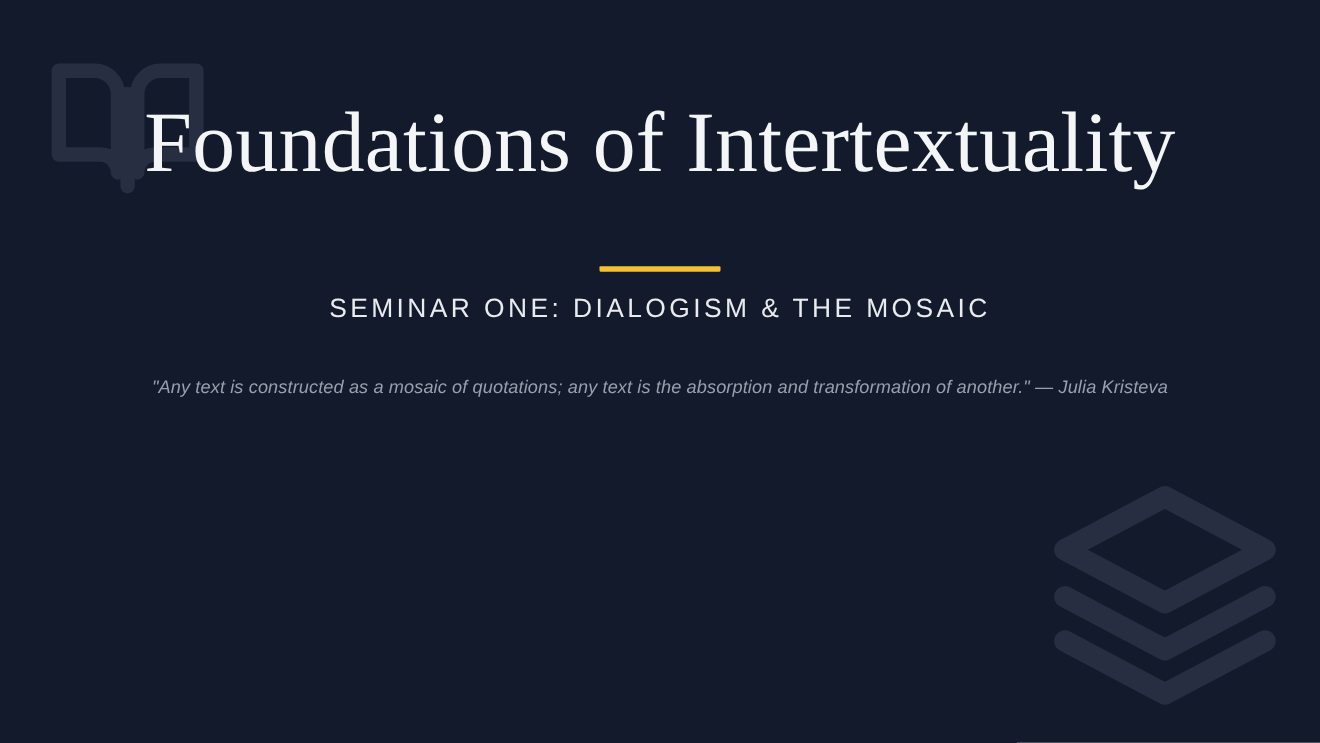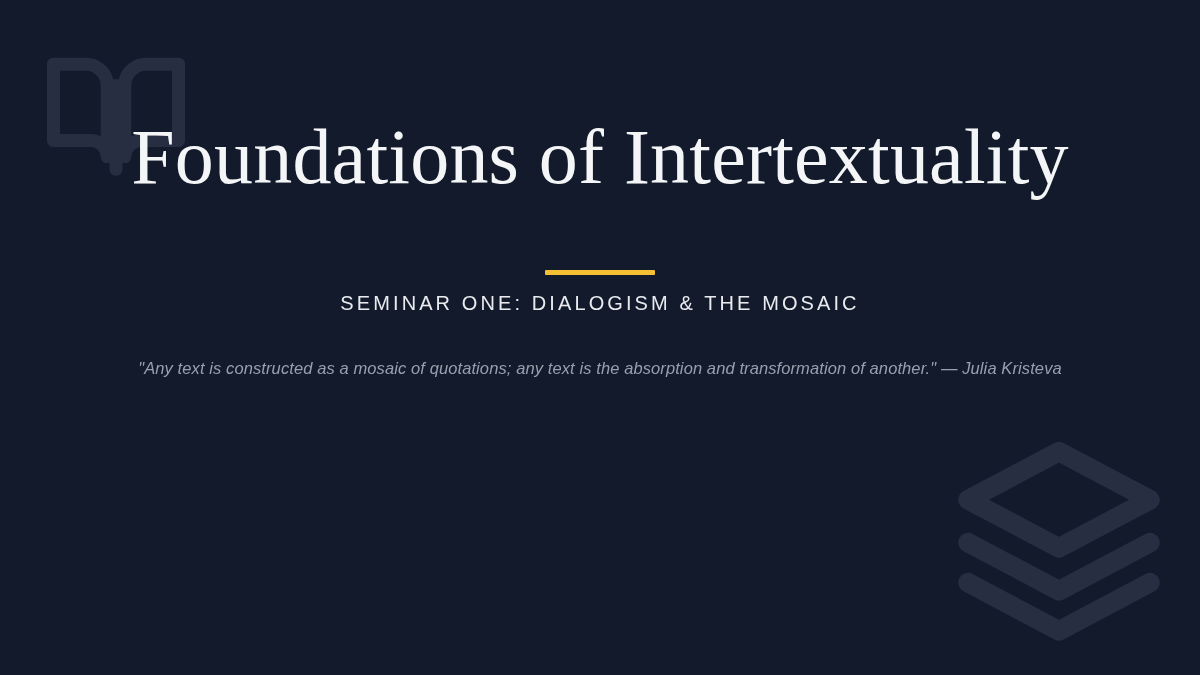--- a/index.html
+++ b/index.html
@@ -52,41 +52,41 @@
     top: 0;
     width: 1200px;
     height: 675px;
     display: flex;
     flex-direction: column;
     align-items: center;
     justify-content: flex-start;
   }
 
   #title {
-    margin-top: 118px;
+    margin-top: 90px;
     font-family: "Liberation Serif", "DejaVu Serif", serif;
     font-size: 78px;
     line-height: 1.0;
     font-weight: 400;
     color: #f4f5f7;
     letter-spacing: 0.2px;
     white-space: nowrap;
   }
 
   #accent-rule {
     margin-top: 22px;
     width: 110px;
     height: 5px;
     background: #f5c033;
     border-radius: 1px;
   }
 
   #subtitle {
     font-family: "Liberation Sans", sans-serif;
-    font-size: 20px;
+    font-size: 24px;
     font-weight: 400;
     color: #e9ebef;
     letter-spacing: 3.1px;
     white-space: nowrap;
   }
 
   #quote {
     margin-top: 28px;
     font-family: "Liberation Sans", sans-serif;
     font-size: 16.5px;

